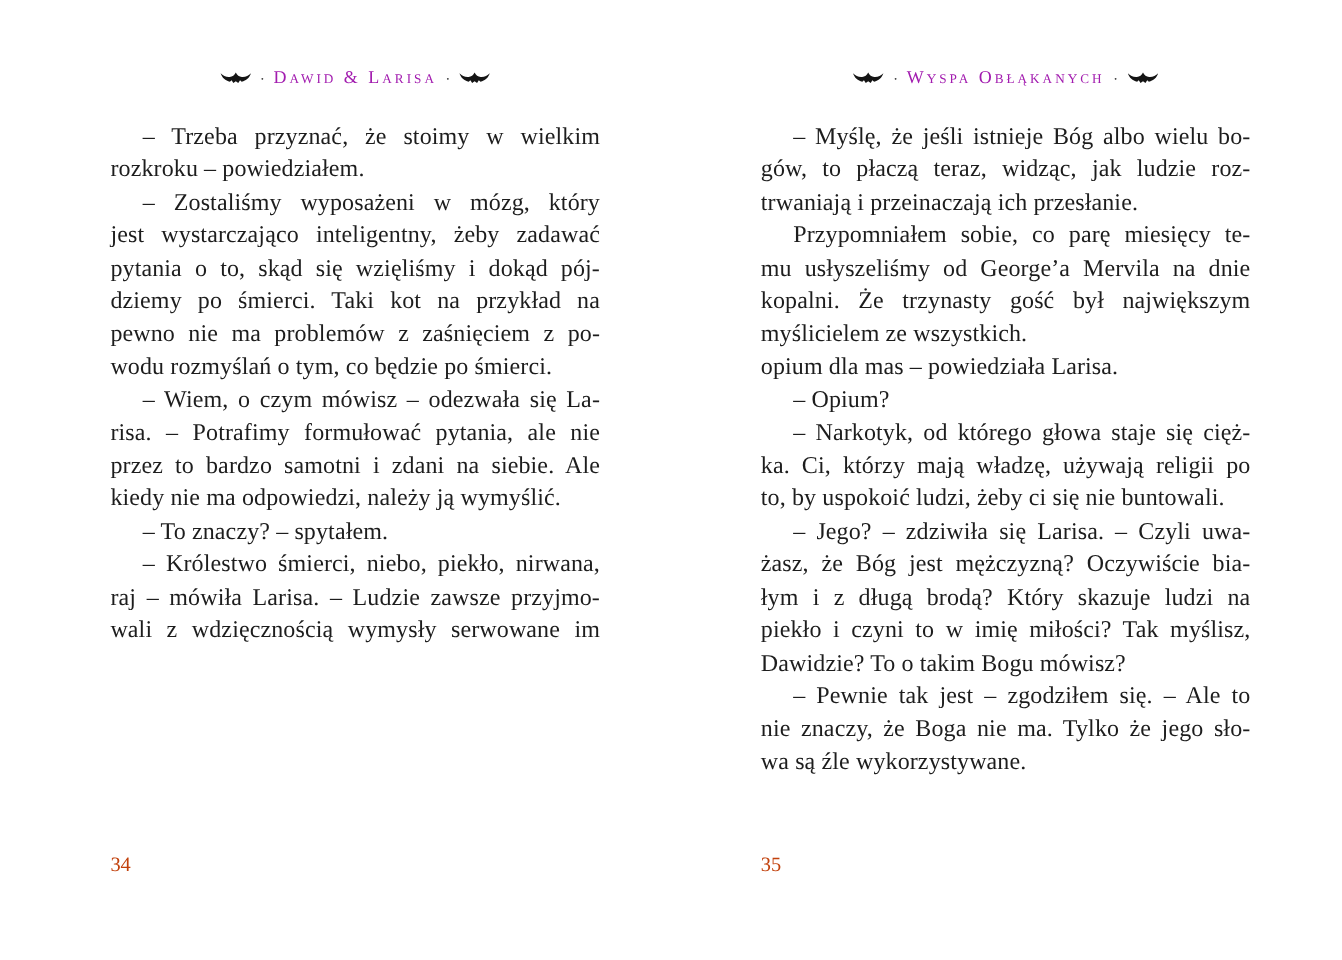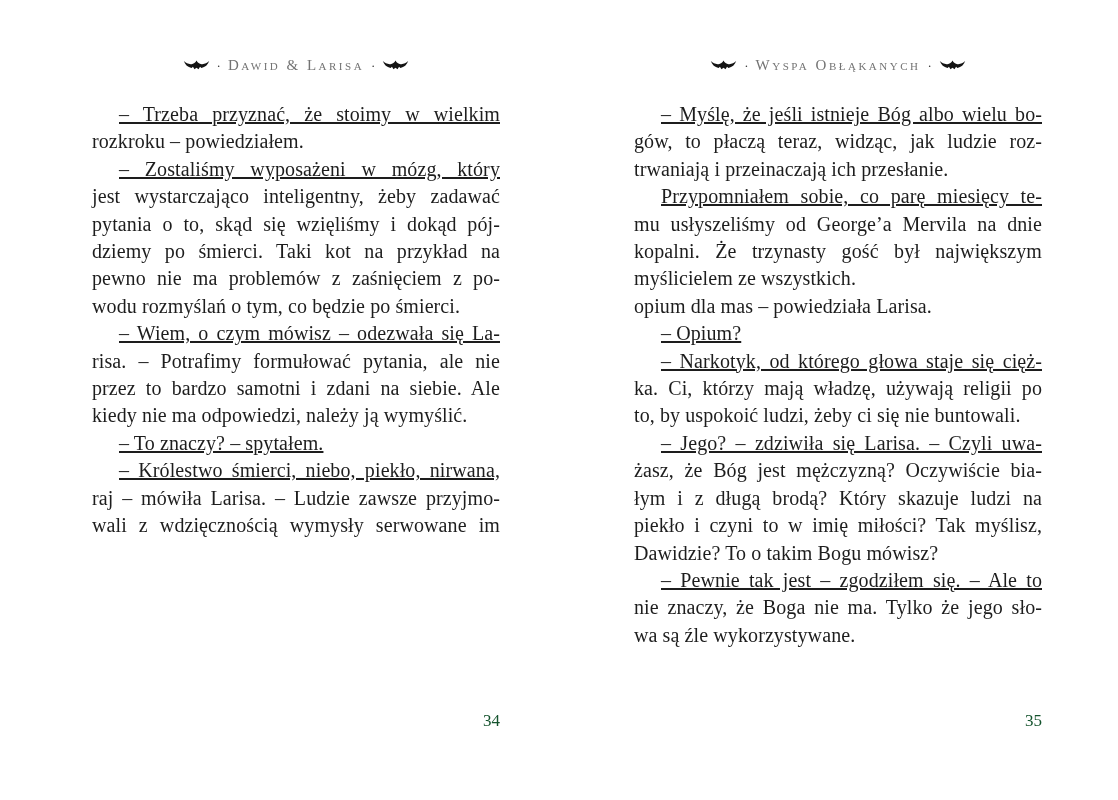--- a/index.html
+++ b/index.html
@@ -36,21 +36,21 @@
     display: flex;
     align-items: center;
     justify-content: center;
     gap: 7px;
     color: #2b2b2b;
   }
   .running-head .head-title {
     font-variant: small-caps;
     font-size: 15px;
     letter-spacing: 2.5px;
-    color: #737373;
+    color: #a21caf;
     white-space: nowrap;
   }
   .running-head .head-dot {
     font-size: 13px;
     color: #3a3a3a;
     line-height: 1;
   }
   .bat {
     width: 27px;
     height: 13px;
@@ -70,30 +70,30 @@
     color: #1d1d1d;
     letter-spacing: 0.1px;
   }
   .para { margin: 0; }
   .line {
     text-align: justify;
     text-align-last: justify;
     white-space: nowrap;
   }
   .line.pl { text-align-last: left; }
-  .line.pf { text-indent: 27px; text-decoration: underline; }
+  .line.pf { text-indent: 27px; }
 
   .page-number {
     position: absolute;
     top: 711px;
     left: 0;
     width: 100%;
-    text-align: right;
+    text-align: left;
     font-size: 17px;
-    color: #14532d;
+    color: #c2410c;
   }
 </style>
 </head>
 <body>
 
 <div class="spread">
 
   <div class="page left">
     <div class="running-head">
       <span class="bat">

